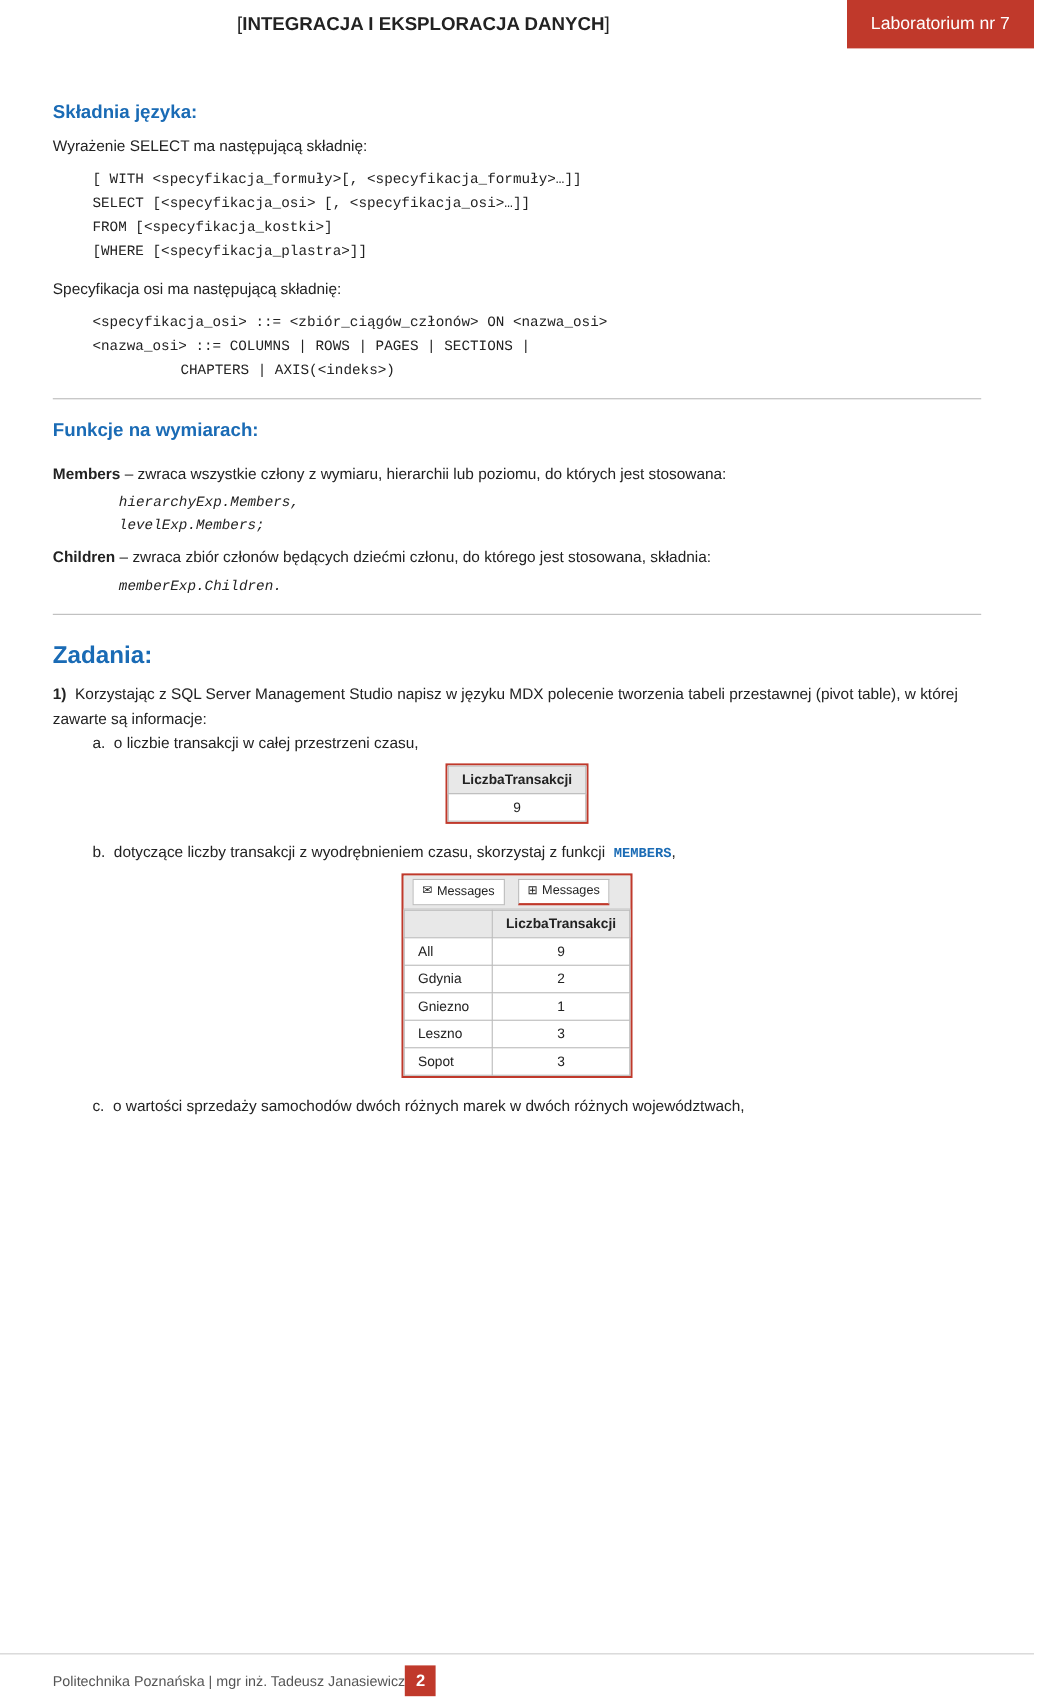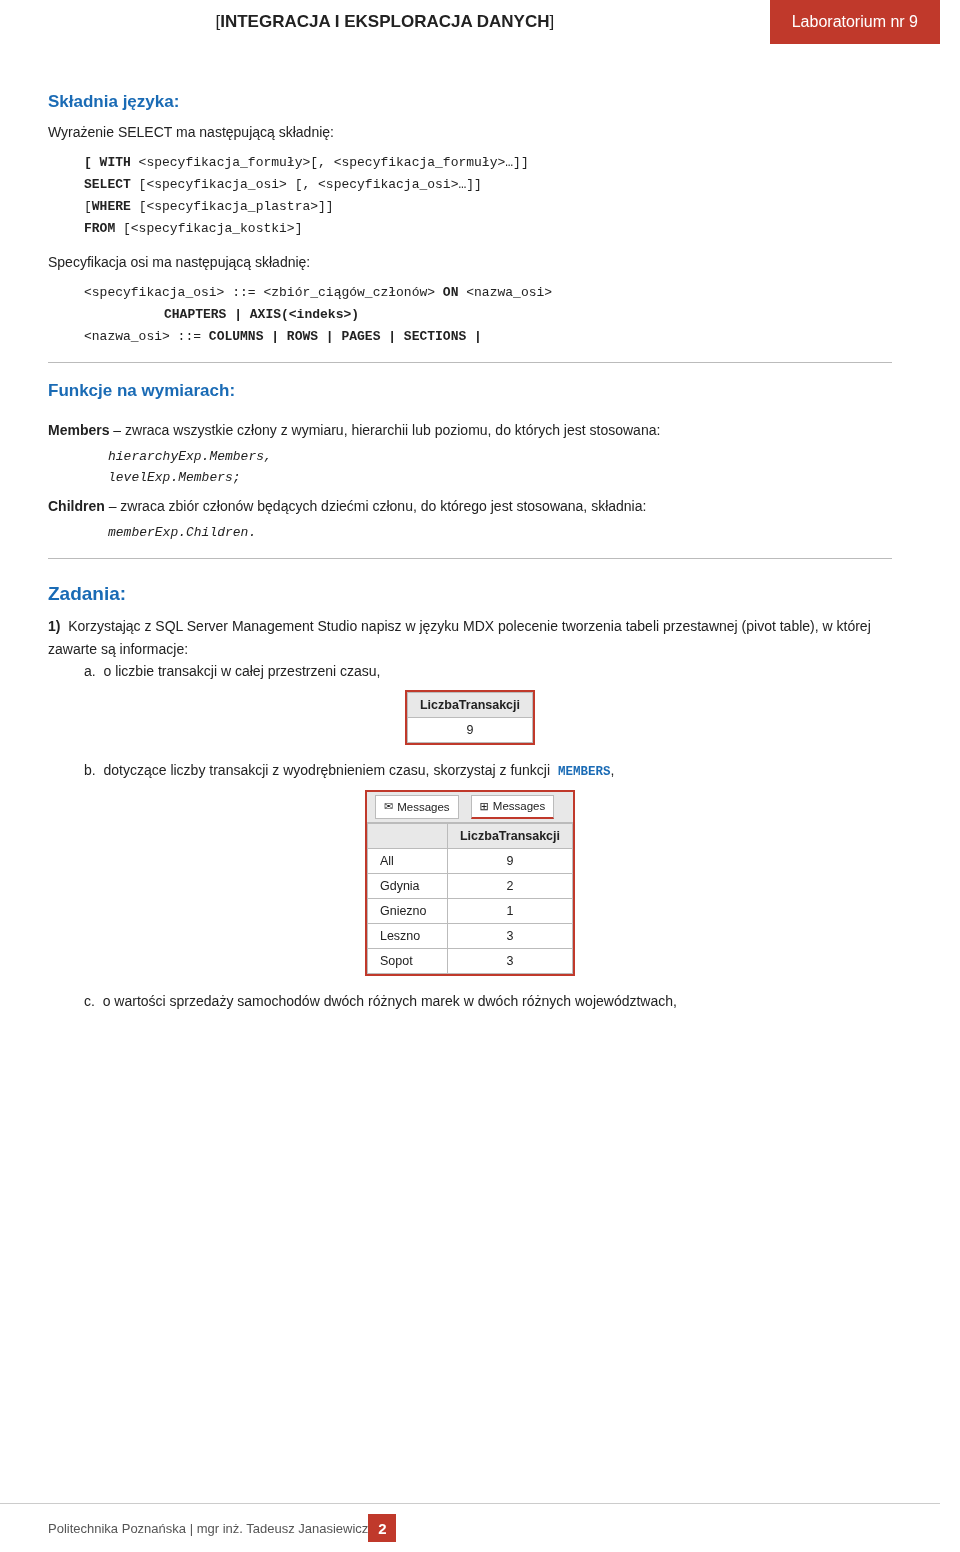--- a/index.html
+++ b/index.html
@@ -76,21 +76,21 @@
     .bold { font-weight: bold; }
 
     
     .code-block {
       font-family: 'Courier New', monospace;
       font-size: 13px;
       margin: 6px 0 6px 36px;
       line-height: 1.7;
       color: #222;
     }
-    .code-block .kw { font-weight: bold; }
+    .code-block .kw { font-weight: normal; }
 
     
     .divider {
       border: none;
       border-top: 1px solid #bbb;
       margin: 14px 0;
     }
 
     
     .func-section {
@@ -104,21 +104,21 @@
     .func-indent {
       margin-left: 60px;
       line-height: 1.6;
       font-family: 'Courier New', monospace;
       font-size: 13px;
       font-style: italic;
     }
 
     
     .zadania-heading {
-      font-size: 19px;
+      font-size: 22px;
       font-weight: bold;
       color: #1a6bb5;
       margin-top: 24px;
       margin-bottom: 10px;
     }
     .task-item {
       margin-bottom: 10px;
       line-height: 1.6;
     }
     .sub-item {
@@ -208,42 +208,42 @@
 <body>
 
 <div class="page">
 
   <div class="header">
     <div class="header-title-box">
       <span class="header-title">
         <span class="bracket">[</span><span class="bold">INTEGRACJA I EKSPLORACJA DANYCH</span><span class="bracket">]</span>
       </span>
     </div>
-    <div class="header-lab">Laboratorium nr 9</div>
+    <div class="header-lab">Laboratorium nr 7</div>
   </div>
 
   <div class="content">
 
     <div class="section-heading">Składnia języka:</div>
 
     <p class="para">Wyrażenie SELECT ma następującą składnię:</p>
 
     <div class="code-block">
       <div><span class="kw">[ WITH</span> &lt;specyfikacja_formuły&gt;[, &lt;specyfikacja_formuły&gt;…]]</div>
       <div><span class="kw">SELECT</span> [&lt;specyfikacja_osi&gt; [, &lt;specyfikacja_osi&gt;…]]</div>
+      <div><span class="kw">FROM</span> [&lt;specyfikacja_kostki&gt;]</div>
       <div>[<span class="kw">WHERE</span> [&lt;specyfikacja_plastra&gt;]]</div>
-      <div><span class="kw">FROM</span> [&lt;specyfikacja_kostki&gt;]</div>
     </div>
 
     <p class="para" style="margin-top:12px;">Specyfikacja osi ma następującą składnię:</p>
 
     <div class="code-block">
       <div>&lt;specyfikacja_osi&gt; ::= &lt;zbiór_ciągów_członów&gt; <span class="kw">ON</span> &lt;nazwa_osi&gt;</div>
+      <div>&lt;nazwa_osi&gt; ::= <span class="kw">COLUMNS | ROWS | PAGES | SECTIONS |</span></div>
       <div style="margin-left:80px;"><span class="kw">CHAPTERS | AXIS(&lt;indeks&gt;)</span></div>
-      <div>&lt;nazwa_osi&gt; ::= <span class="kw">COLUMNS | ROWS | PAGES | SECTIONS |</span></div>
     </div>
 
     <div class="divider"></div>
 
     <div class="section-heading">Funkcje na wymiarach:</div>
 
     <div class="func-section">
       <p class="func-para">
         <span class="bold">Members</span>
         <span> – zwraca wszystkie człony z wymiaru, hierarchii lub poziomu, do których jest stosowana:</span>

